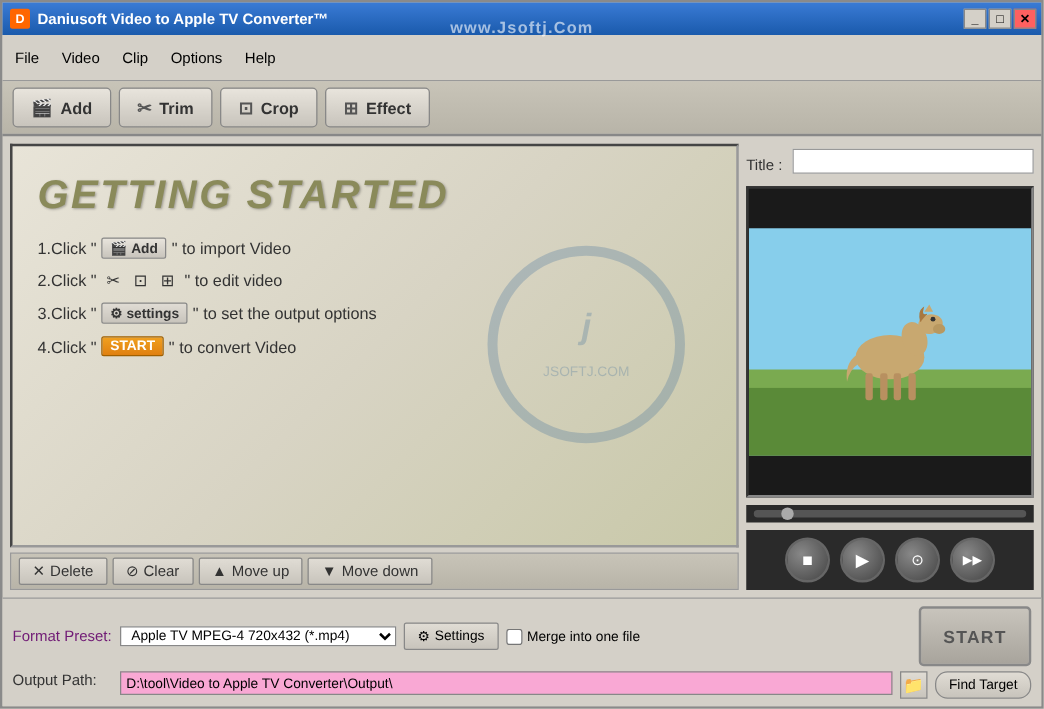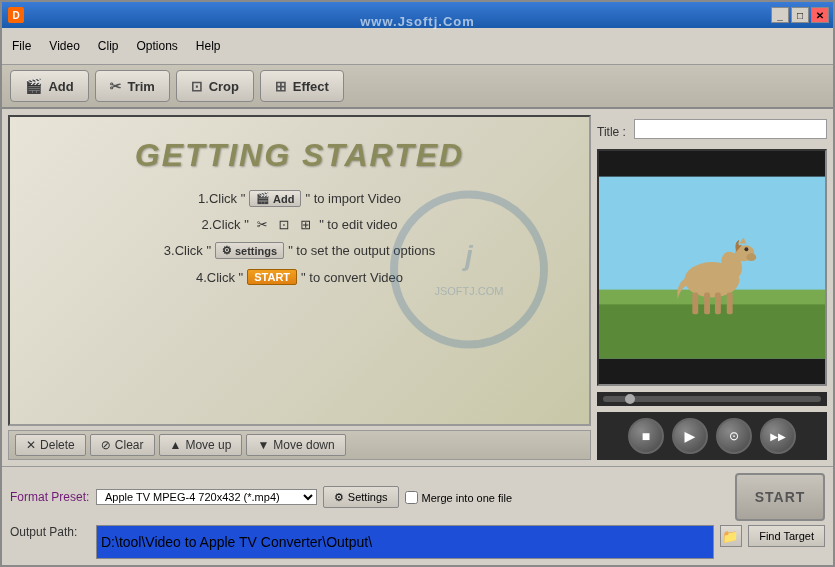--- a/index.html
+++ b/index.html
@@ -129,21 +129,21 @@
       gap: 4px;
     }
     .getting-started-area {
       flex: 1;
       background: linear-gradient(135deg, #e8e4d8 0%, #d8d4c4 50%, #c8c8a8 100%);
       border: 2px inset #999;
       position: relative;
       overflow: hidden;
       display: flex;
       flex-direction: column;
-      align-items: center;
+      align-items: flex-start;
       padding: 20px 20px 10px 20px;
     }
     .gs-title {
       font-size: 32px;
       font-weight: bold;
       font-style: italic;
       color: #8a8a5a;
       text-shadow: 1px 1px 2px rgba(0,0,0,0.3);
       margin-bottom: 16px;
       letter-spacing: 2px;
@@ -318,42 +318,42 @@
       align-items: flex-start;
       gap: 6px;
     }
     .output-label {
       font-size: 12px;
       color: #333;
       min-width: 80px;
     }
     .output-input {
       flex: 1;
-      height: 34px;
-      border: 1px solid #888;
-      background: #1d4ed8;
+      height: 19px;
+      border: 1px solid #888;
+      background: #f9a8d4;
       padding: 0 4px;
-      font-size: 14px;
+      font-size: 11px;
     }
     .folder-btn {
       width: 22px;
       height: 22px;
       background: linear-gradient(to bottom, #e0dcd4, #c8c4bc);
       border: 1px solid #888;
       cursor: pointer;
       display: flex;
       align-items: center;
       justify-content: center;
     }
     .find-target-btn {
       height: 22px;
       padding: 0 10px;
       background: linear-gradient(to bottom, #e0dcd4, #c8c4bc);
       border: 1px solid #888;
-      border-radius: 0;
+      border-radius: 10px;
       cursor: pointer;
       font-size: 11px;
     }
     .start-btn {
       width: 90px;
       height: 48px;
       background: linear-gradient(to bottom, #c8c4bc, #a8a49c);
       border: 2px solid #888;
       border-radius: 4px;
       cursor: pointer;
@@ -364,20 +364,21 @@
     }
   </style>
 </head>
 <body>
 
 <div class="window">
 
   <div class="title-bar" style="position:relative;">
     <div class="title-bar-left">
       <div class="title-icon">D</div>
+      <span>Daniusoft Video to Apple TV Converter™</span>
     </div>
     <div class="watermark">www.Jsoftj.Com</div>
     <div class="title-controls">
       <div class="title-btn">_</div>
       <div class="title-btn">□</div>
       <div class="title-btn" style="background:#ff6060;">✕</div>
     </div>
   </div>
 
   <div class="menu-bar">

